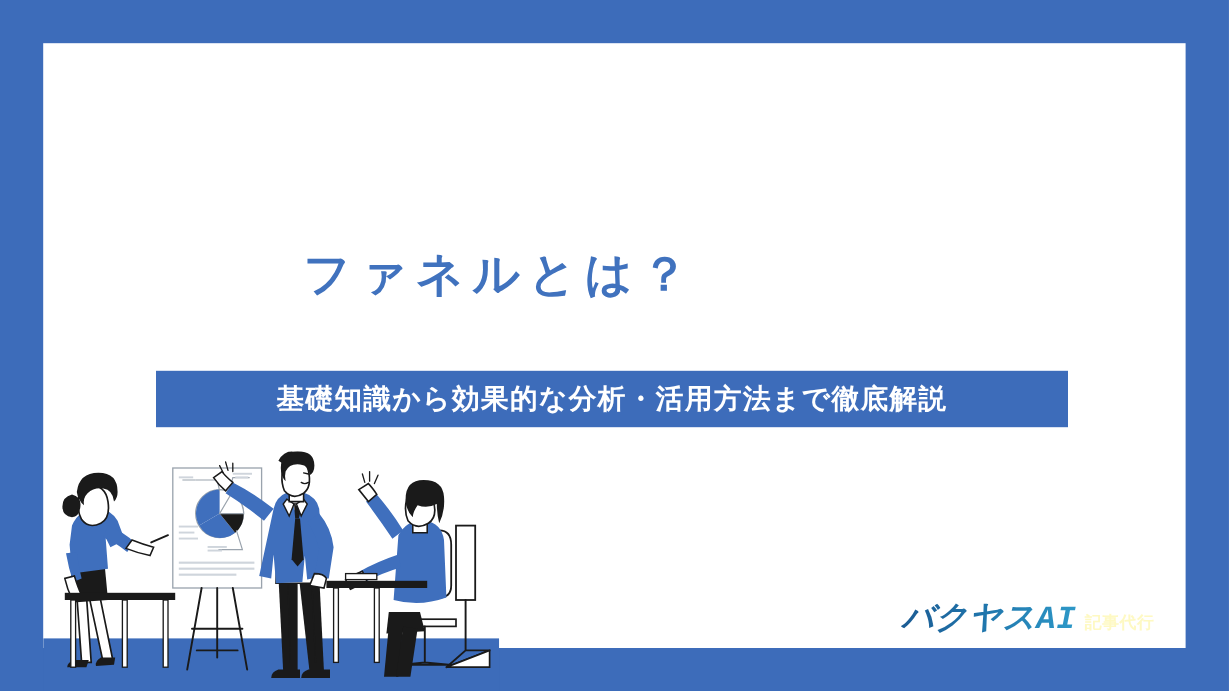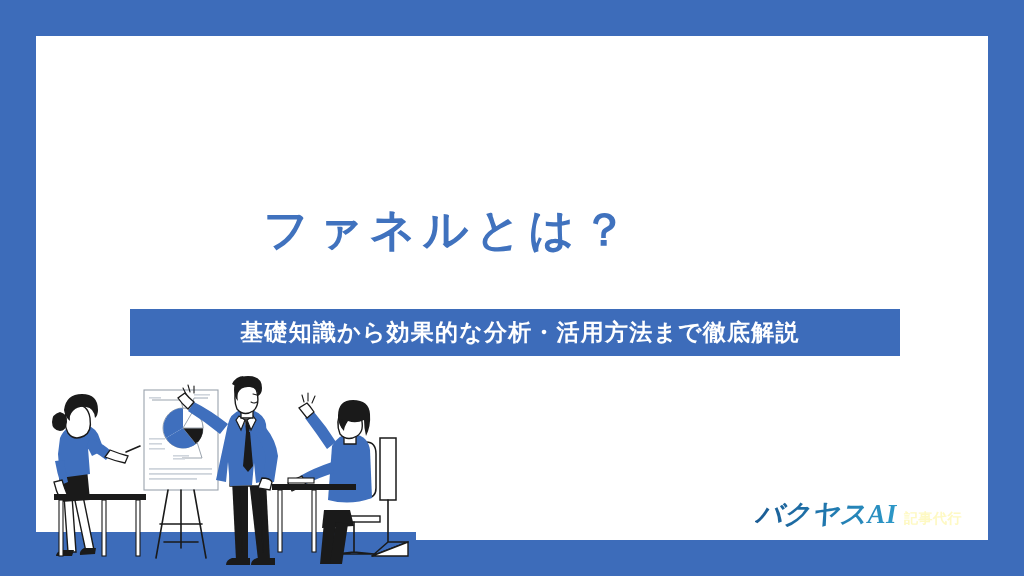--- a/index.html
+++ b/index.html
@@ -16,46 +16,45 @@
   #panel{
     position:absolute;left:36px;top:36px;
     width:952px;height:504px;
     background:#ffffff;
   }
   
   #title{
     position:absolute;left:0;top:196px;width:833px;
     text-align:center;
     font-family:"Liberation Serif","DejaVu Serif",serif;
-    font-size:45px;line-height:68px;font-weight:700;
+    font-size:39px;line-height:68px;font-weight:700;
     letter-spacing:7px;
     color:#4072be;
     white-space:nowrap;
-    margin-left:32px;
   }
   
   #subbar{
     position:absolute;left:130px;top:309px;
     width:760px;height:47px;
     background:#3d6cba;
-    display:flex;align-items:center;justify-content:center;padding-left:10px;
+    display:flex;align-items:center;justify-content:center;
   }
   #subtitle{
     font-family:"DejaVu Sans","Liberation Sans",sans-serif;
     font-size:23px;font-weight:700;color:#ffffff;
     letter-spacing:1.2px;white-space:nowrap;
   }
   
   #logo{
     position:absolute;right:62px;bottom:44px;
     display:flex;align-items:baseline;gap:7px;
     white-space:nowrap;
   }
   #logo-main{
-    font-family:Liberation Serif, serif;
+    font-family:Liberation Mono, monospace;
     font-size:27px;font-weight:700;font-style:italic;
     letter-spacing:0.5px;
     background:linear-gradient(100deg,#1b5a92 0%,#1f74ab 45%,#2e9ac9 100%);
     -webkit-background-clip:text;background-clip:text;
     color:#1f74ab;margin-left:37px;-webkit-text-fill-color:transparent;
   }
   #logo-sub{
     font-family:"DejaVu Sans","Liberation Sans",sans-serif;
     font-size:14px;font-weight:700;color:#fef9c3;
     letter-spacing:0.5px;

